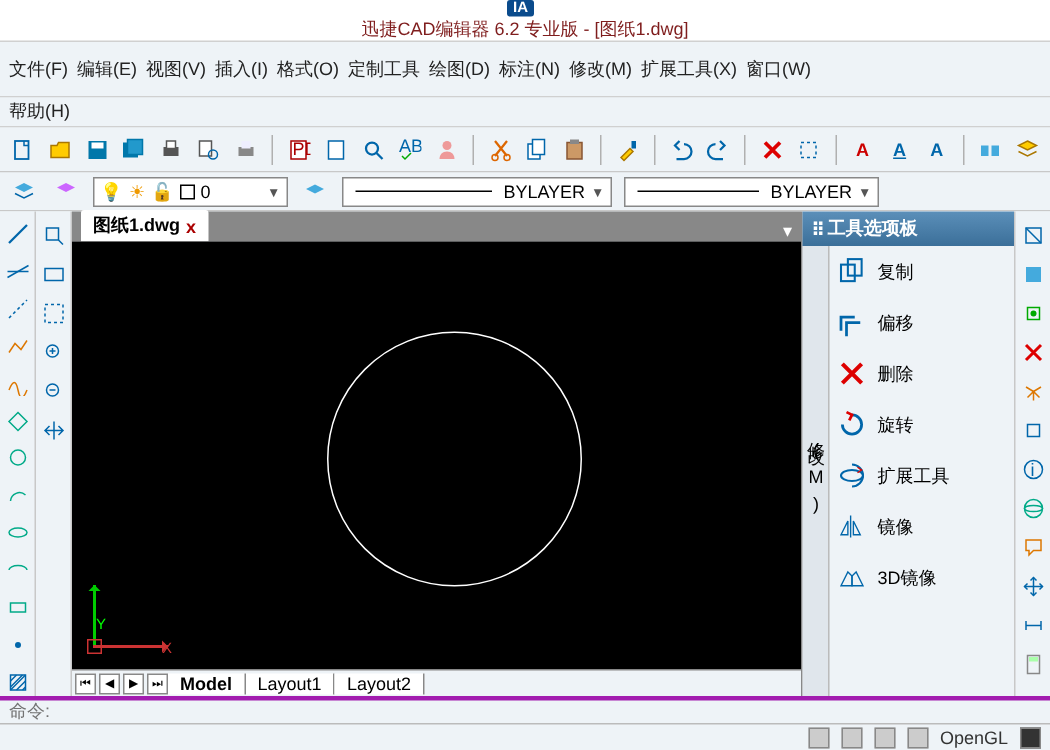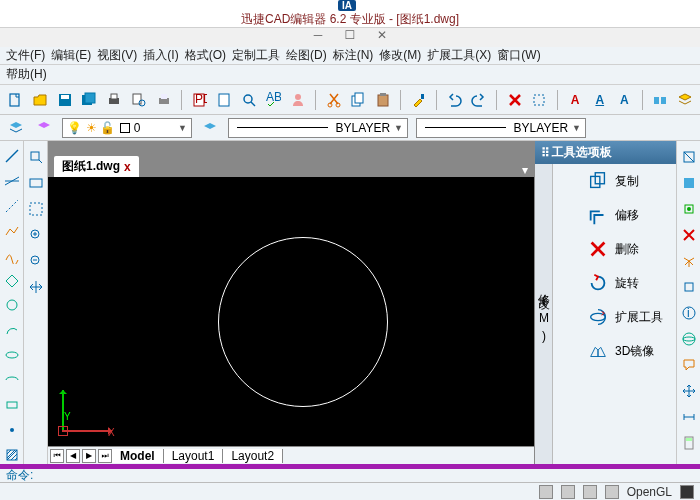--- a/index.html
+++ b/index.html
@@ -2,36 +2,36 @@
 <html><head>
 <meta charset="utf-8">
 <style>
 * { margin:0; padding:0; box-sizing:border-box; font-family:"Microsoft YaHei","SimSun",sans-serif; font-size:12px; }
 body { width:700px; height:500px; background:#f0f0f0; overflow:hidden; display:flex; flex-direction:column; }
 .titlebar { height:28px; background:#fff; display:flex; align-items:center; padding:0 6px; border-bottom:1px solid #d0d0d0;flex-direction:column; }
 .titlebar .logo { width:18px; height:18px; background:#0a4b8c; color:#fff; display:flex; align-items:center; justify-content:center; font-size:10px; font-weight:bold; border-radius:2px; margin-right:6px;}
 .titlebar .title { color:#7f1d1d; flex:1; }
 .winbtns { display:flex; gap:18px; }
 .winbtn { width:14px; height:14px; display:flex; align-items:center; justify-content:center; color:#666; cursor:pointer;}
-.menubar { height:18px; background:#eef3f7; display:flex; align-items:center; padding:0 6px; gap:6px; color:#222; border-bottom:1px solid #d0d0d0;margin-top:19px;}
+.menubar { height:37px; background:#eef3f7; display:flex; align-items:center; padding:0 6px; gap:6px; color:#222; border-bottom:1px solid #d0d0d0;}
 .menubar span { cursor:pointer; }
 .menubar2 { height:20px; background:#eef3f7; display:flex; align-items:center; padding:0 6px; gap:14px; color:#222; border-bottom:1px solid #d0d0d0;}
 .toolbar { height:30px; background:#eef3f7; display:flex; align-items:center; padding:0 6px; gap:6px; border-bottom:1px solid #c8c8c8;}
 .tbtn { width:20px; height:20px; display:flex; align-items:center; justify-content:center; cursor:pointer; color:#333; }
 .tbtn svg { width:16px; height:16px; }
 .tsep { width:1px; height:20px; background:#b0b0b0; margin:0 2px;}
 .proprow { height:26px; background:#eef3f7; display:flex; align-items:center; padding:0 6px; gap:8px; border-bottom:1px solid #c8c8c8;}
 .combo { height:20px; background:#fff; border:1px solid #888; display:flex; align-items:center; padding:0 4px; gap:4px; }
 .combo .arrow { margin-left:auto; font-size:9px; color:#555;}
 .mainrow { flex:1; display:flex; min-height:0; background:#eef3f7;}
 .ltool { width:24px; background:#eef3f7; display:flex; flex-direction:column; align-items:center; gap:6px; padding-top:6px; border-right:1px solid #c8c8c8;}
 .ltool2 { width:24px; background:#eef3f7; display:flex; flex-direction:column; align-items:center; gap:6px; padding-top:6px; border-right:1px solid #c8c8c8;}
 .rtool { width:24px; background:#eef3f7; display:flex; flex-direction:column; align-items:center; gap:6px; padding-top:6px; border-left:1px solid #c8c8c8;}
 .canvaswrap { flex:1; display:flex; flex-direction:column; min-width:0;}
-.tabbar { height:36px; background:#888; display:flex; align-items:flex-end;}
+.tabbar { height:20px; background:#888; display:flex; align-items:flex-end;}
 .doctab { background:#fff; padding:2px 8px; font-weight:bold; display:flex; align-items:center; gap:4px; border-radius:2px 2px 0 0; margin-left:6px;}
 .doctab .x { color:#a00; font-weight:bold; cursor:pointer;}
 .canvas { flex:1; background:#000; position:relative; overflow:hidden;}
 .axis-y { position:absolute; left:16px; bottom:24px; color:#0f0; font-size:10px;}
 .axis-x { position:absolute; left:60px; bottom:8px; color:#c33; font-size:10px;}
 .origin-box { position:absolute; left:10px; bottom:10px; width:10px; height:10px; border:1px solid #c33;}
 .arrow-y { position:absolute; left:14px; bottom:16px; width:2px; height:40px; background:#0c0;}
 .arrow-y::after{content:""; position:absolute; top:-4px; left:-3px; border:4px solid transparent; border-bottom-color:#0c0;}
 .arrow-x { position:absolute; left:14px; bottom:14px; width:50px; height:2px; background:#c33;}
 .arrow-x::after{content:""; position:absolute; right:-4px; top:-3px; border:4px solid transparent; border-left-color:#c33;}
@@ -39,24 +39,24 @@
 .layouttabs { height:18px; background:#eef3f7; display:flex; align-items:center; border-top:1px solid #888; font-size:11px;}
 .navbtn{ width:14px; height:14px; border:1px solid #888; background:#fff; margin-left:2px; display:flex; align-items:center; justify-content:center; font-size:8px; cursor:pointer;}
 .ltab { padding:0 8px; border-right:1px solid #888; background:#fff; cursor:pointer;}
 .ltab.active{ font-weight:bold;}
 .palette { width:142px; background:#eef3f7; border-left:1px solid #888; display:flex; flex-direction:column;}
 .pal-head { background:linear-gradient(#5b8fb9,#3b6f99); color:#fff; padding:3px 6px; font-weight:bold; display:flex; align-items:center;}
 .pal-head .grip{ letter-spacing:-2px; margin-right:4px;}
 .pal-body { flex:1; display:flex; overflow:hidden;}
 .pal-side { width:18px; background:#e0e6ec; writing-mode:vertical-rl; text-orientation:upright; display:flex; flex-direction:column; align-items:center; font-size:11px; padding-top:4px; gap:10px; border-right:1px solid #bbb; letter-spacing:4px;}
 .pal-side span{ padding:2px 0; cursor:pointer; }
-.pal-list { flex:1; overflow:auto;padding-left:30px;}
+.pal-list { flex:1; overflow:auto;}
 .pal-item { display:flex; align-items:center; gap:6px; padding:6px 4px; cursor:pointer;}
 .pal-item svg { width:22px; height:22px; flex-shrink:0;}
-.cmdline { height:18px; background:#eef3f7; border-top:5px solid #a21caf; padding:0 6px; color:#0369a1; display:flex; align-items:center;}
+.cmdline { height:18px; background:#eef3f7; border-top:3px solid #a21caf; padding:0 6px; color:#737373; display:flex; align-items:center;}
 .status { height:18px; background:#eef3f7; border-top:1px solid #bbb; display:flex; align-items:center; justify-content:flex-end; padding:0 6px; gap:8px; color:#333;}
 .status .coord { background:#fff; border:1px solid #aaa; padding:0 6px;}
 .sbtn { width:14px; height:14px; background:#ccc; border:1px solid #888;}
 </style>
 </head>
 <body>
 
 <div class="titlebar">
   <div class="logo">IA</div>
   <div class="title">迅捷CAD编辑器 6.2 专业版 - [图纸1.dwg]</div>
@@ -439,20 +439,28 @@
         <div class="pal-item">
             <svg viewBox="0 0 24 24">
               <ellipse cx="12" cy="12" rx="8" ry="4" fill="none" stroke="#06a" stroke-width="1.5"></ellipse>
               <path d="M12 4a8 8 0 0 1 0 16" fill="none" stroke="#06a" stroke-width="1.5"></path>
               <path d="M16 6l3 2-3 2" stroke="#d00" fill="none"></path>
             </svg>
             <span>扩展工具</span>
           </div>
         <div class="pal-item">
             <svg viewBox="0 0 24 24">
+              <path d="M11 4v16" stroke="#06a"></path>
+              <path d="M4 18l5-10v10z" fill="none" stroke="#06a"></path>
+              <path d="M18 18l-5-10v10z" fill="none" stroke="#06a"></path>
+            </svg>
+            <span>镜像</span>
+          </div>
+        <div class="pal-item">
+            <svg viewBox="0 0 24 24">
               <path d="M4 18l5-10 3 3v7z" fill="none" stroke="#06a"></path>
               <path d="M20 18l-5-10-3 3v7z" fill="none" stroke="#06a"></path>
             </svg>
             <span>3D镜像</span>
           </div>
       </div>
     </div>
   </div>
 
   <div class="rtool">

